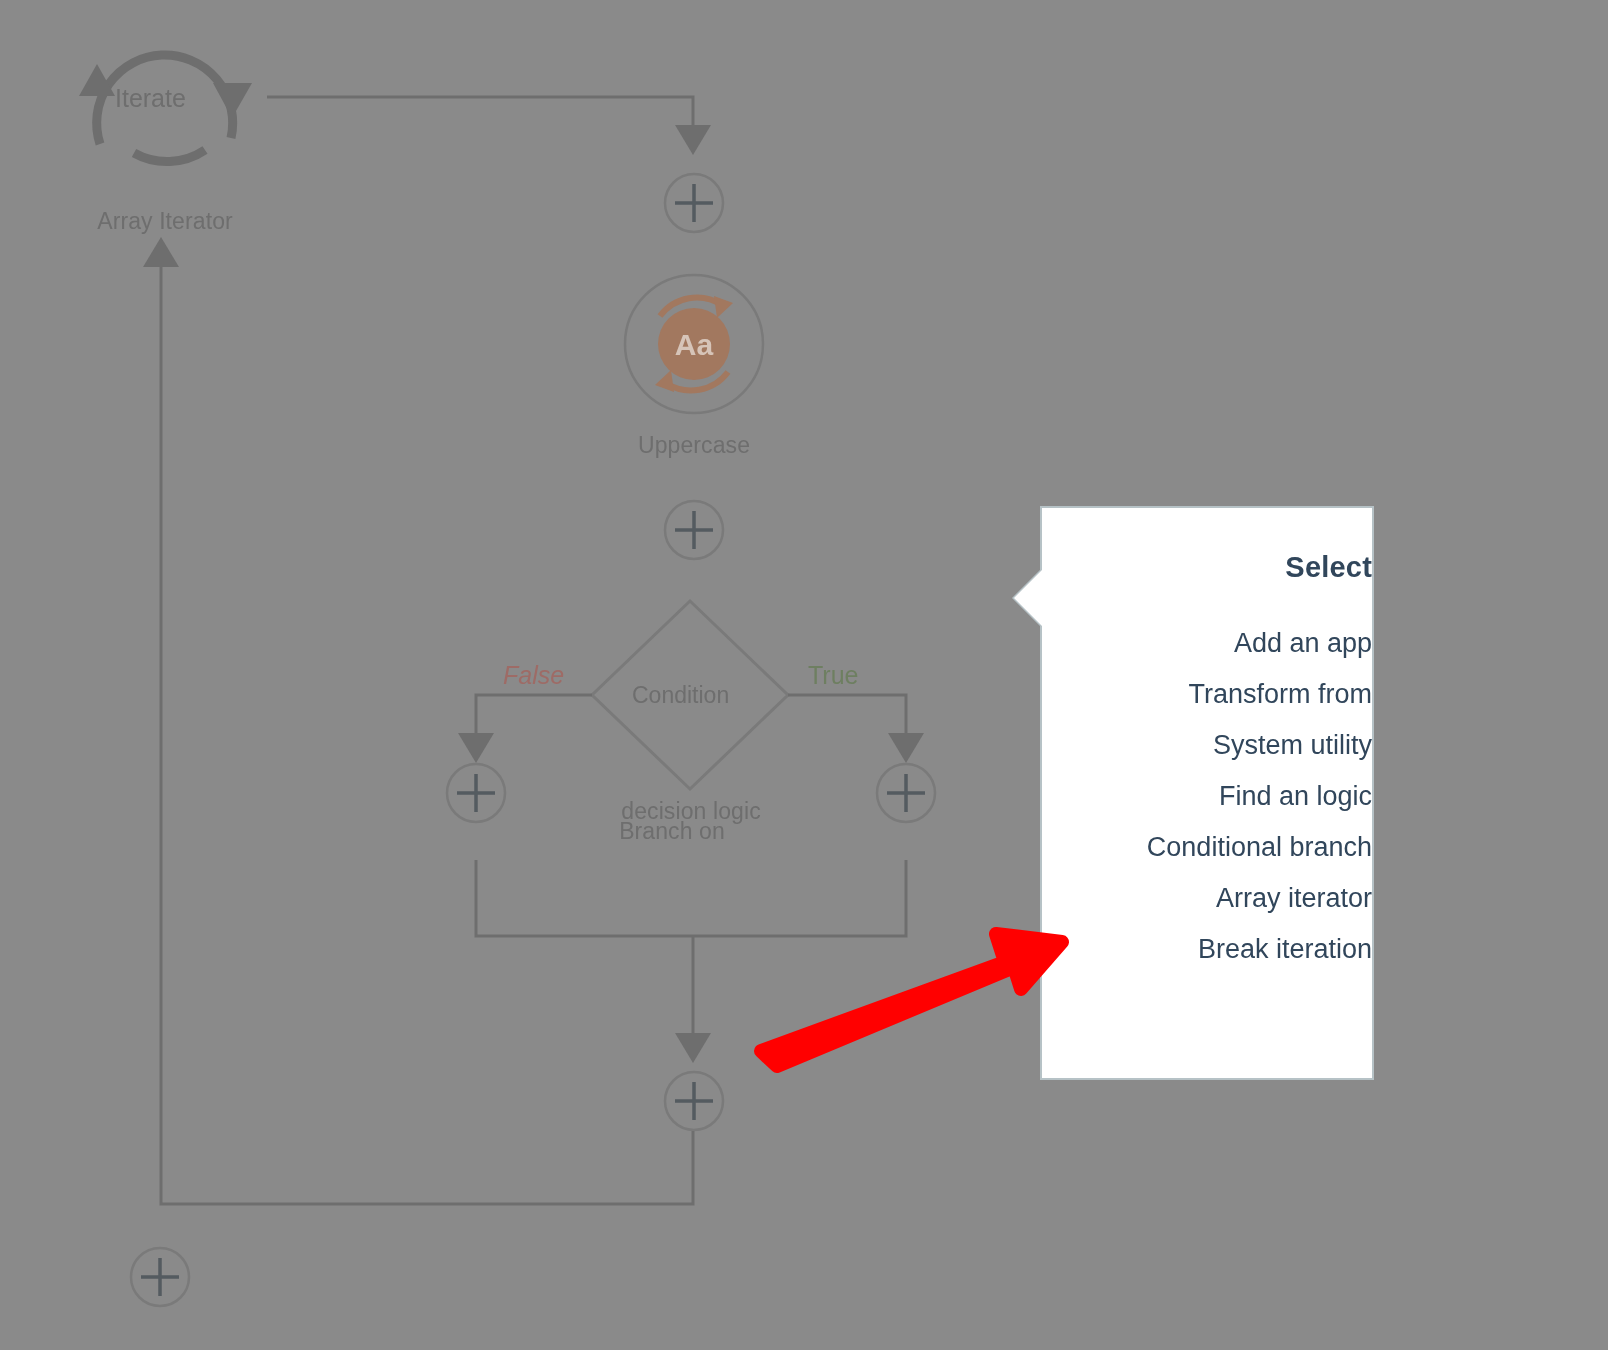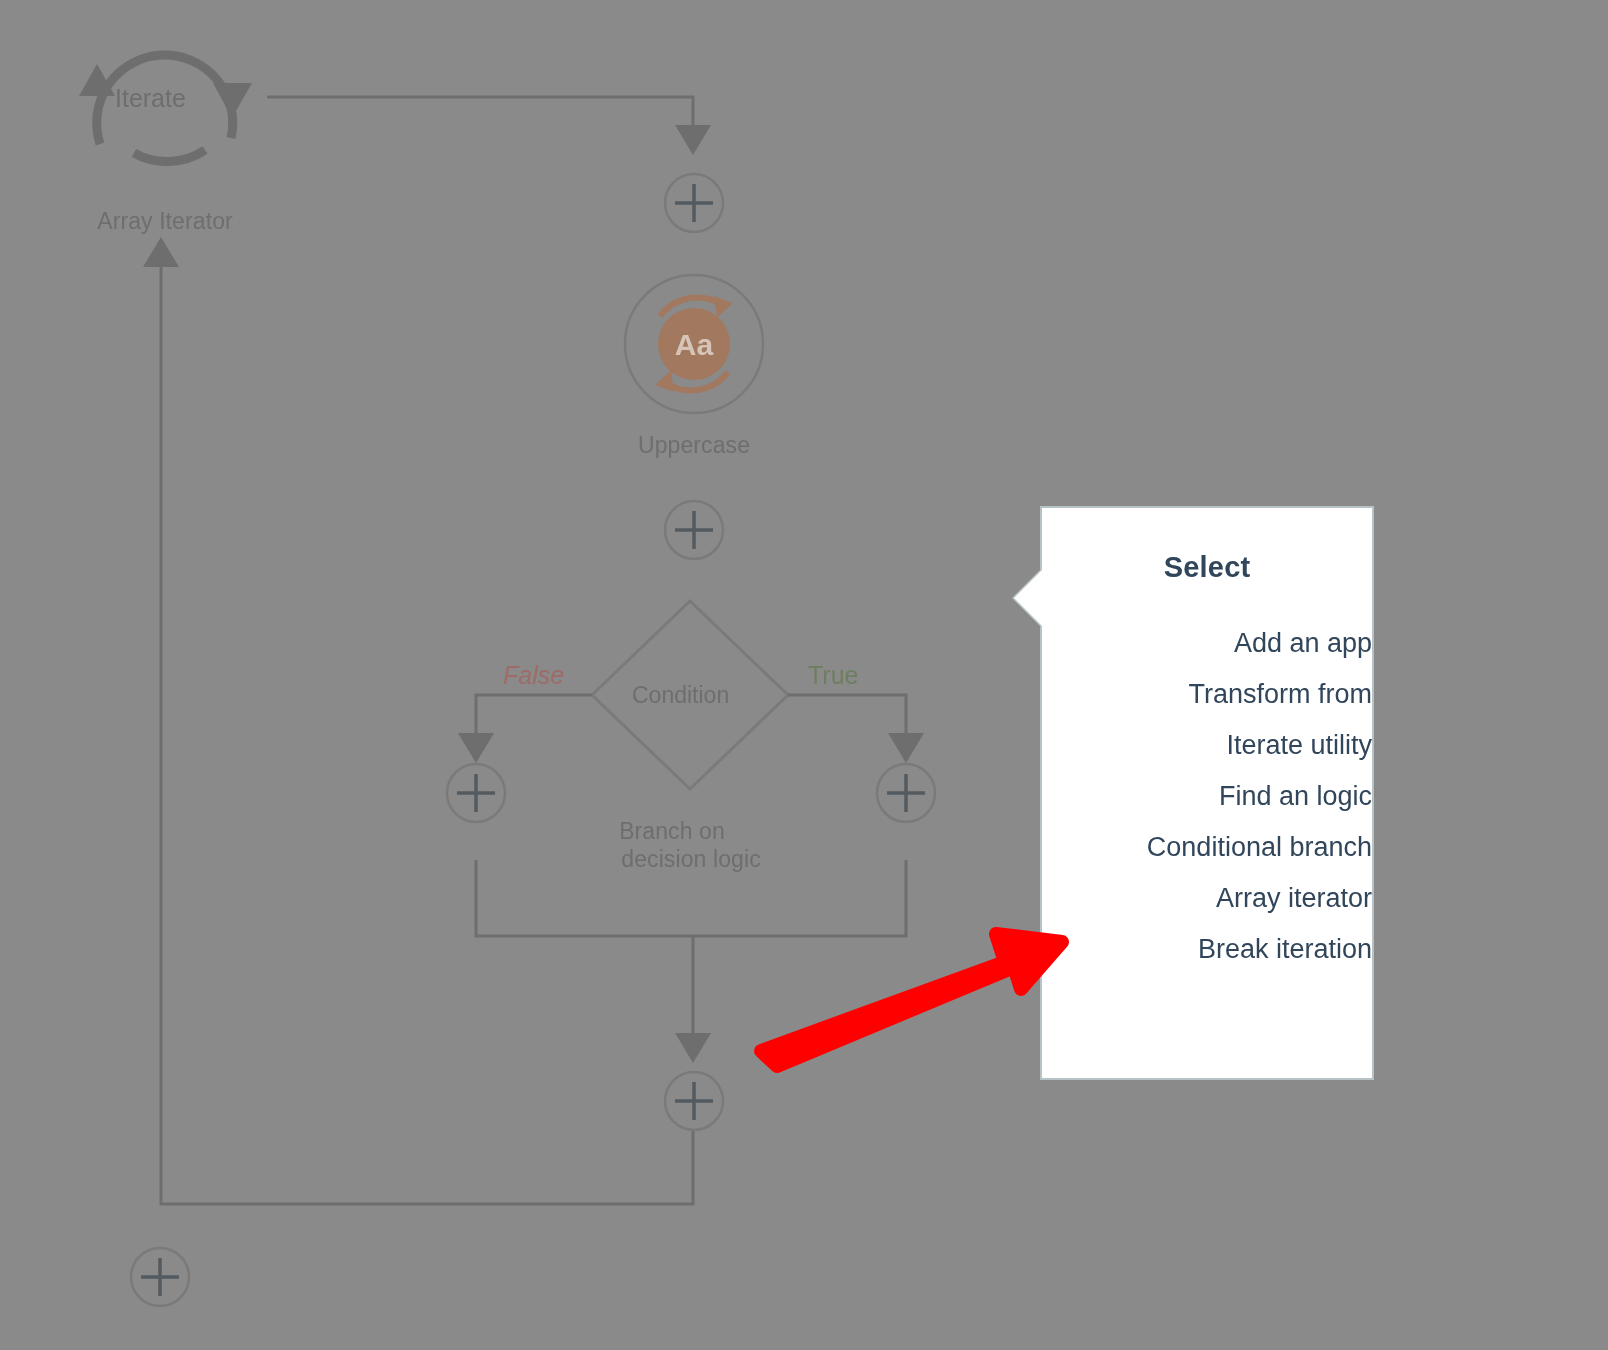--- a/index.html
+++ b/index.html
@@ -68,21 +68,21 @@
     left: -28px;
     top: 62px;
     width: 0;
     height: 0;
     border-top: 28px solid transparent;
     border-bottom: 28px solid transparent;
     border-right: 28px solid #ffffff;
     filter: drop-shadow(-2px 0 0 #b6c2c6);
   }
   #popup-title {
-    text-align: center;
+    text-align: right;
     color: #31465b;
     font-size: 29px;
     font-weight: bold;
     margin-top: 43px;
     letter-spacing: 0.2px;
   }
   #popup-list {
     list-style: none;
     margin: 0;
     padding: 0;
@@ -181,29 +181,29 @@
     </g>
   </svg>
 
   <div class="iterate-text" style="left:115px; top:84px;">Iterate</div>
   <div class="node-label" style="left:0px; top:208px; width:330px;">Array Iterator</div>
   <div class="node-label" style="left:544px; top:432px; width:300px;">Uppercase</div>
   <div class="cond-text" style="left:632px; top:682px;">Condition</div>
   <div class="branch-lbl" style="left:503px; top:661px; color:#9e6b66;font-style:italic;">False</div>
   <div class="branch-lbl" style="left:808px; top:661px; color:#6e7f61;">True</div>
   <div class="node-label" style="left:522px; top:818px; width:300px;">Branch on</div>
-  <div class="node-label" style="left:541px; top:846px; width:300px;">decision logic</div>
+  <div class="node-label" style="left:541px; top:798px; width:300px;">decision logic</div>
 
   <div id="popup">
     <div id="popup-tail"></div>
     <div id="popup-title">Select</div>
     <ul id="popup-list">
       <li>Add an app</li>
       <li>Transform from</li>
-      <li>Iterate utility</li>
+      <li>System utility</li>
       <li>Find an logic</li>
       <li>Conditional branch</li>
       <li>Array iterator</li>
       <li>Break iteration</li>
     </ul>
   </div>
 
   <svg id="arrow-svg" viewBox="0 0 1608 1350">
     <path d="M 761,1051 L 1005,962 L 996,934 L 1062,942 L 1021,989 L 1014,967 L 777,1066 Z" fill="#ff0000" stroke="#ff0000" stroke-width="14" stroke-linejoin="round"></path>
   </svg>

